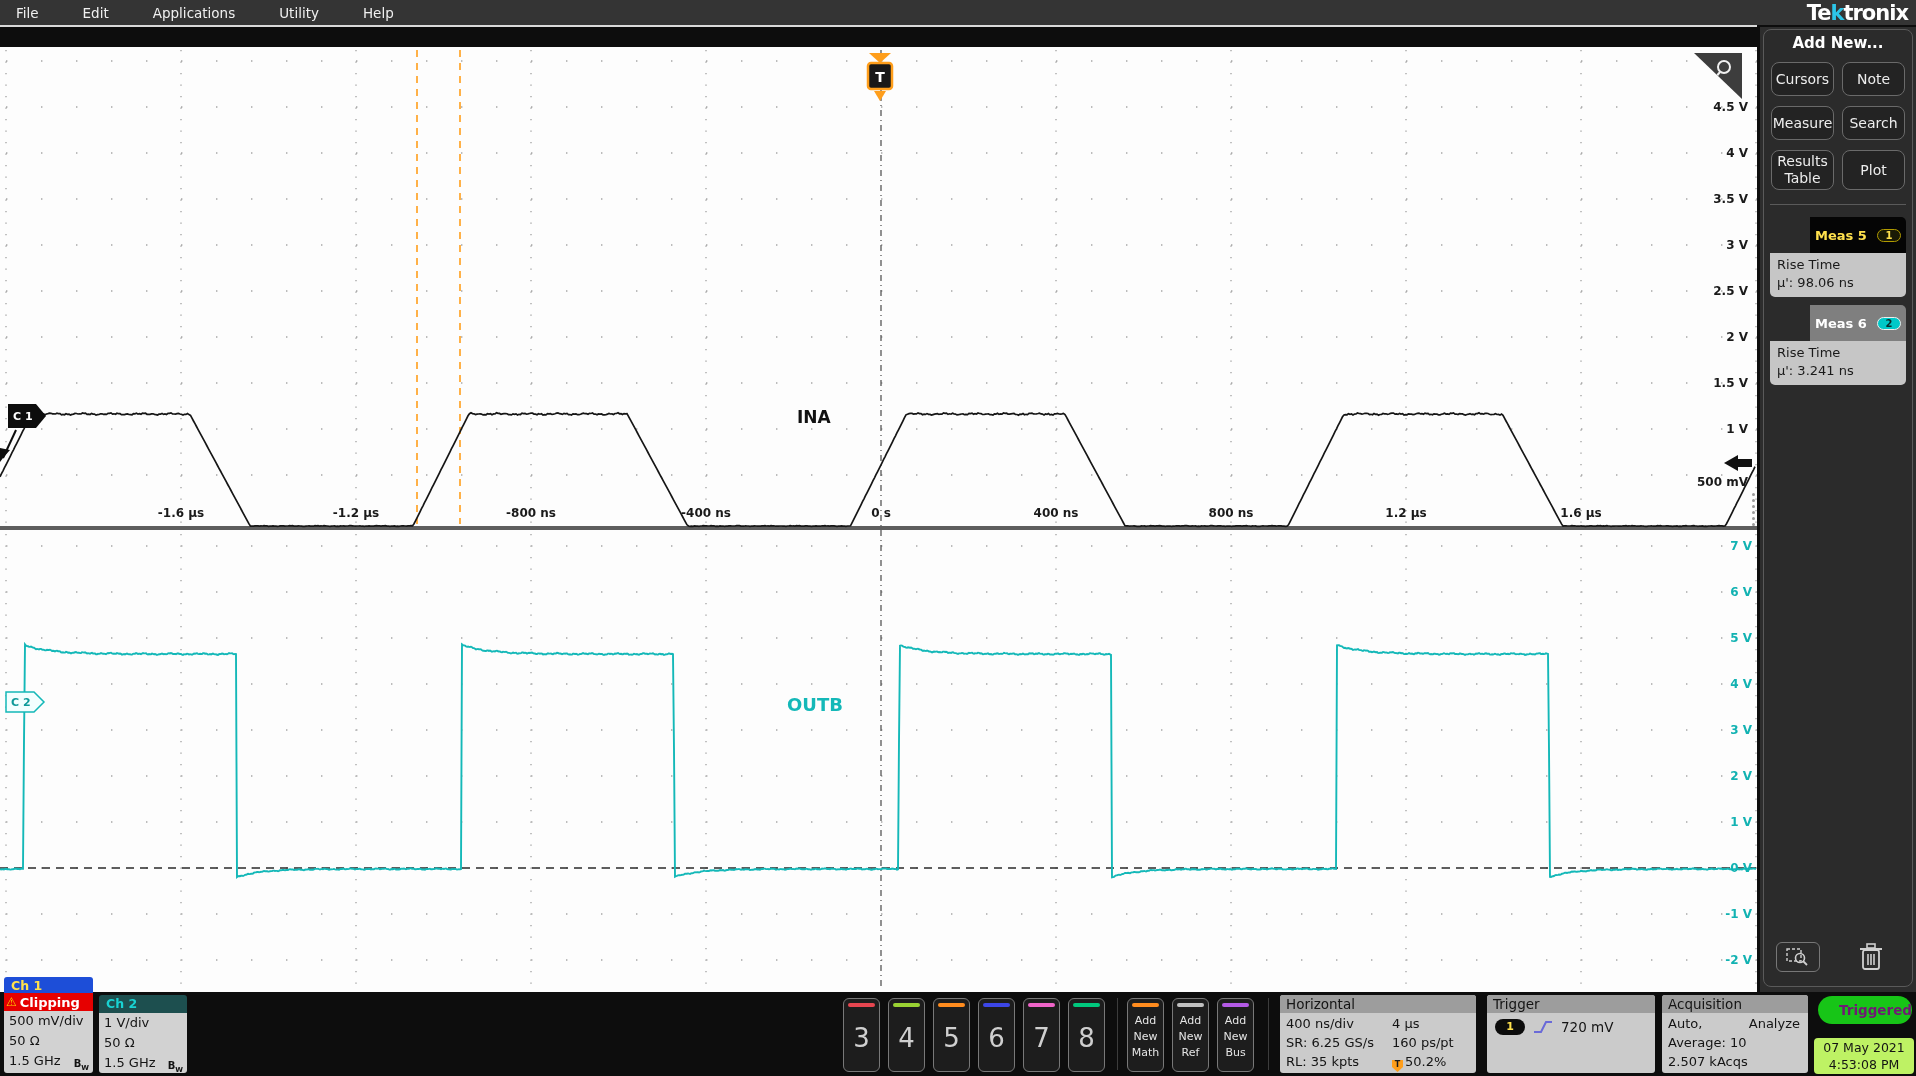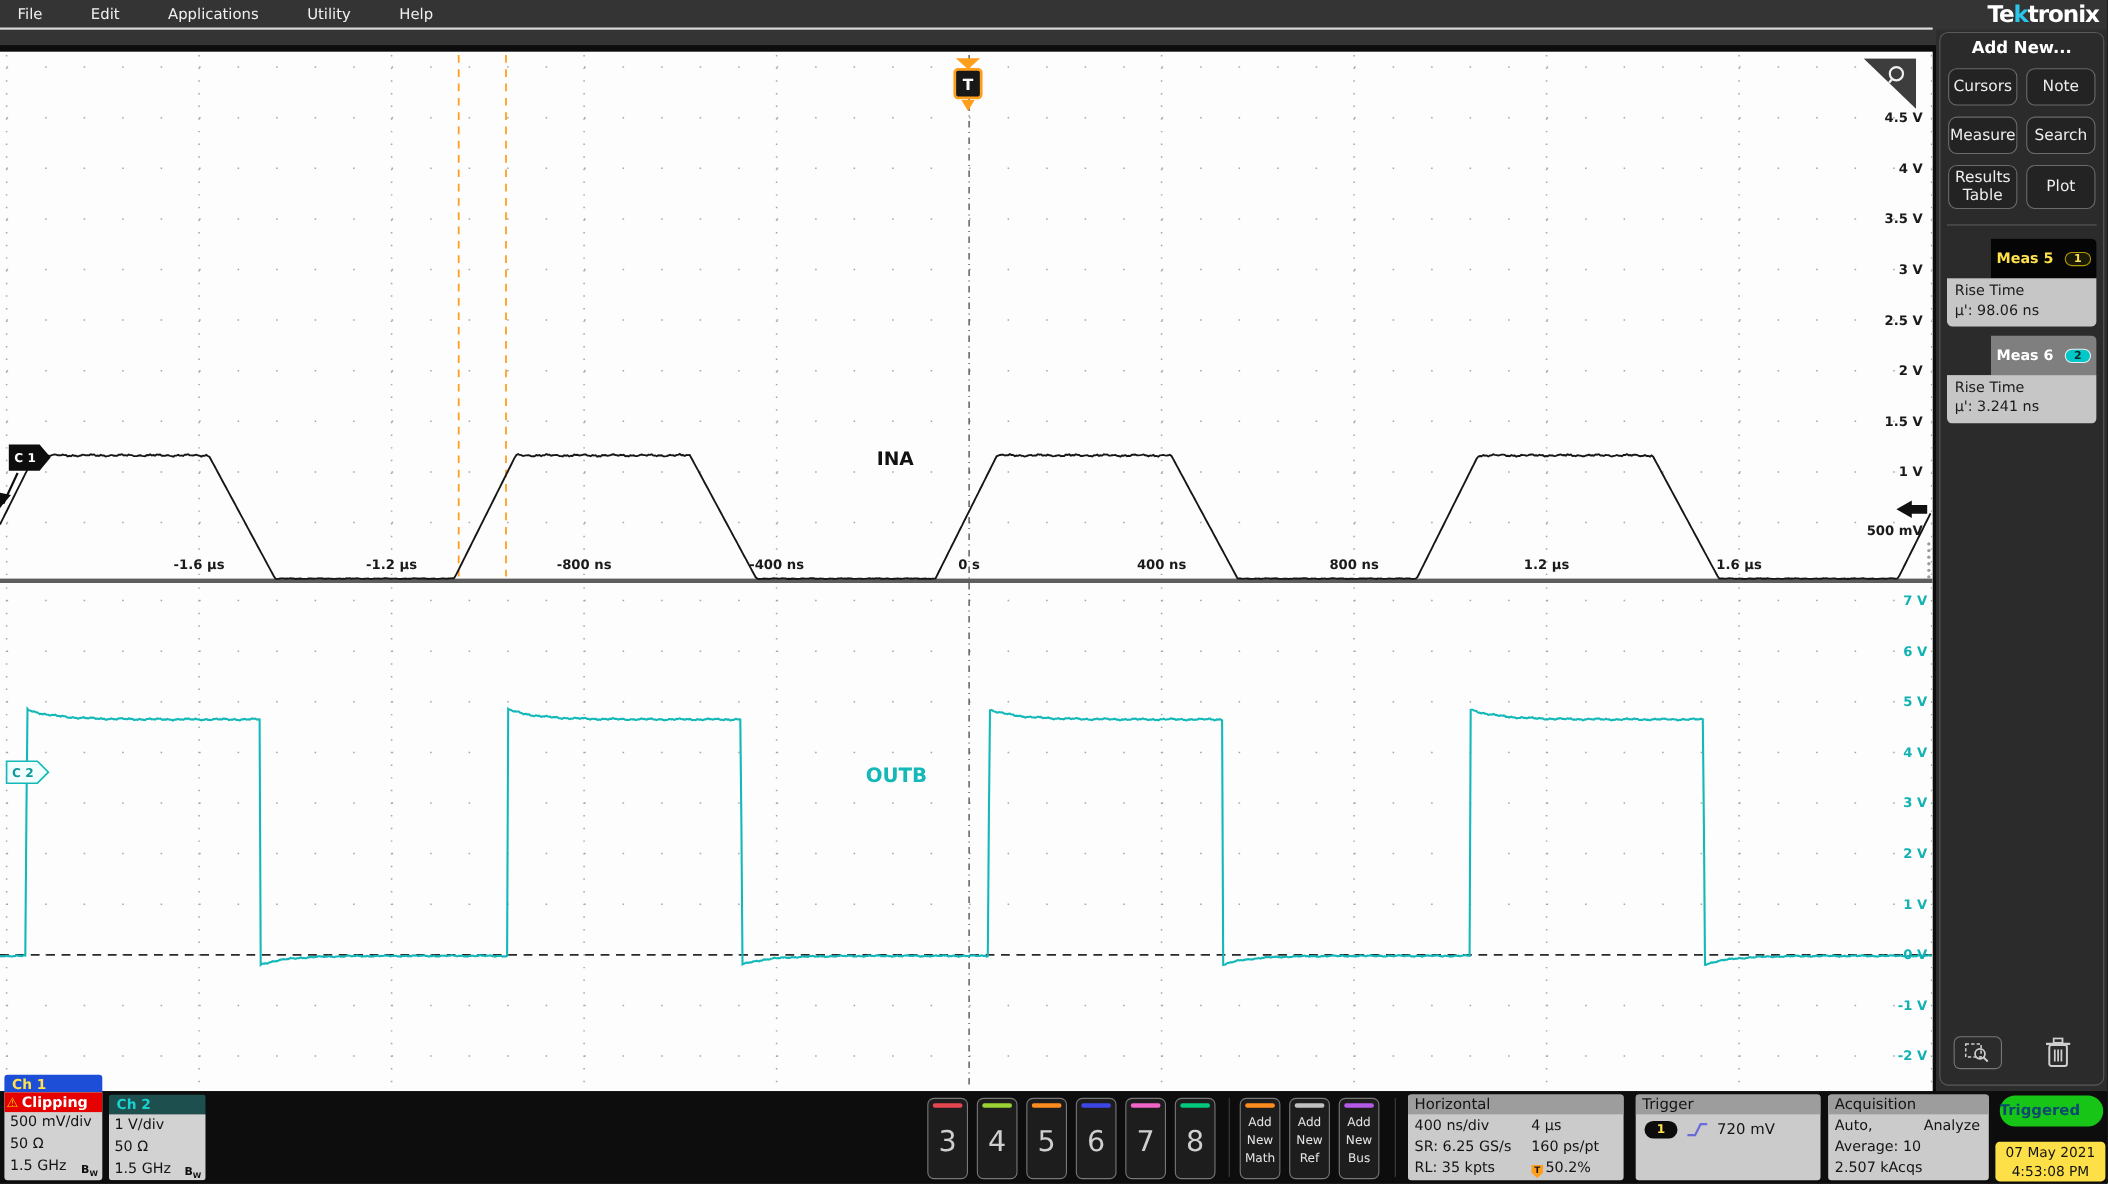--- a/index.html
+++ b/index.html
@@ -1,21 +1,21 @@
 <!DOCTYPE html>
 <html><head>
 <meta charset="utf-8">
 <style>
   * { margin:0; padding:0; box-sizing:border-box; }
   html,body { background:#000; }
   #app { position:relative; width:1916px; height:1076px; overflow:hidden;
          font-family:"DejaVu Sans","Liberation Sans",sans-serif; background:#0d0d0d; }
 
   
-  #menu-bar { position:absolute; left:0; top:0; width:1916px; height:41px; background:#343434; }
+  #menu-bar { position:absolute; left:0; top:0; width:1916px; height:25px; background:#343434; }
   #menu-items { display:flex; gap:44px; padding-left:16px; align-items:center; height:25px; }
   .menu-item { color:#f0f0f0; font-size:13.5px; cursor:default; }
   #logo { position:absolute; right:8px; top:1px; font-size:21px; font-weight:bold; color:#fff; letter-spacing:-1px; }
   #logo .k { color:#2cc5e8; }
   #bar-sep { position:absolute; left:0; top:25px; width:1757px; height:2px; background:#d9d9d9; }
   #title-bar { position:absolute; left:0; top:27px; width:1757px; height:20px; background:#333;margin-top:46px; }
   #view-title { position:absolute; left:14px; top:3px; color:#eee; font-size:12.5px; }
   #minimap { position:absolute; left:0; top:0; width:1757px; height:20px; }
   #mm-line { position:absolute; left:583px; top:9px; width:579px; height:2px; background:#9a9a9a; }
   .mm-bracket { position:absolute; top:3px; width:7px; height:14px; }
@@ -103,23 +103,23 @@
   .t-flag-mini { display:inline-block; width:11px; height:12px; background:#ff9e1b;
                  clip-path:polygon(0 0,100% 0,100% 58%,50% 100%,0 58%);
                  color:#1a1a1a; font-size:8px; font-weight:bold; text-align:center; line-height:10px;
                  vertical-align:-1px; margin-right:2px; }
   #trig-row { display:flex; align-items:center; gap:8px; padding:6px 0 0 8px; }
   #trig-src { width:30px; height:16px; background:#0c0c0c; border-radius:8px; color:#ffe14d;
               font-size:11px; font-weight:bold; text-align:center; line-height:16px; }
   #trig-level { font-size:13.5px; color:#141414; }
   #acq-row1 { display:flex; justify-content:space-between; padding-right:8px;gap:43px; }
   #triggered-btn { position:absolute; left:1818px; top:996px; width:94px; height:28px; background:#17c517;
-                   border-radius:14px; color:#0c4a6e; font-size:13.5px; font-weight:bold; text-align:left;
+                   border-radius:14px; color:#701a75; font-size:13.5px; font-weight:bold; text-align:right;
                    line-height:28px; }
-  #datetime-box { position:absolute; left:1814px; top:1038px; width:100px; height:36px; background:#fde047;
+  #datetime-box { position:absolute; left:1814px; top:1038px; width:100px; height:36px; background:#bef264;
                   border-radius:4px; color:#141414; font-size:12.5px; text-align:center; line-height:17px;
                   padding-top:1px; }
 </style>
 </head>
 <body>
 
 <div id="app">
 
   <div id="menu-bar">
     <div id="menu-items">

